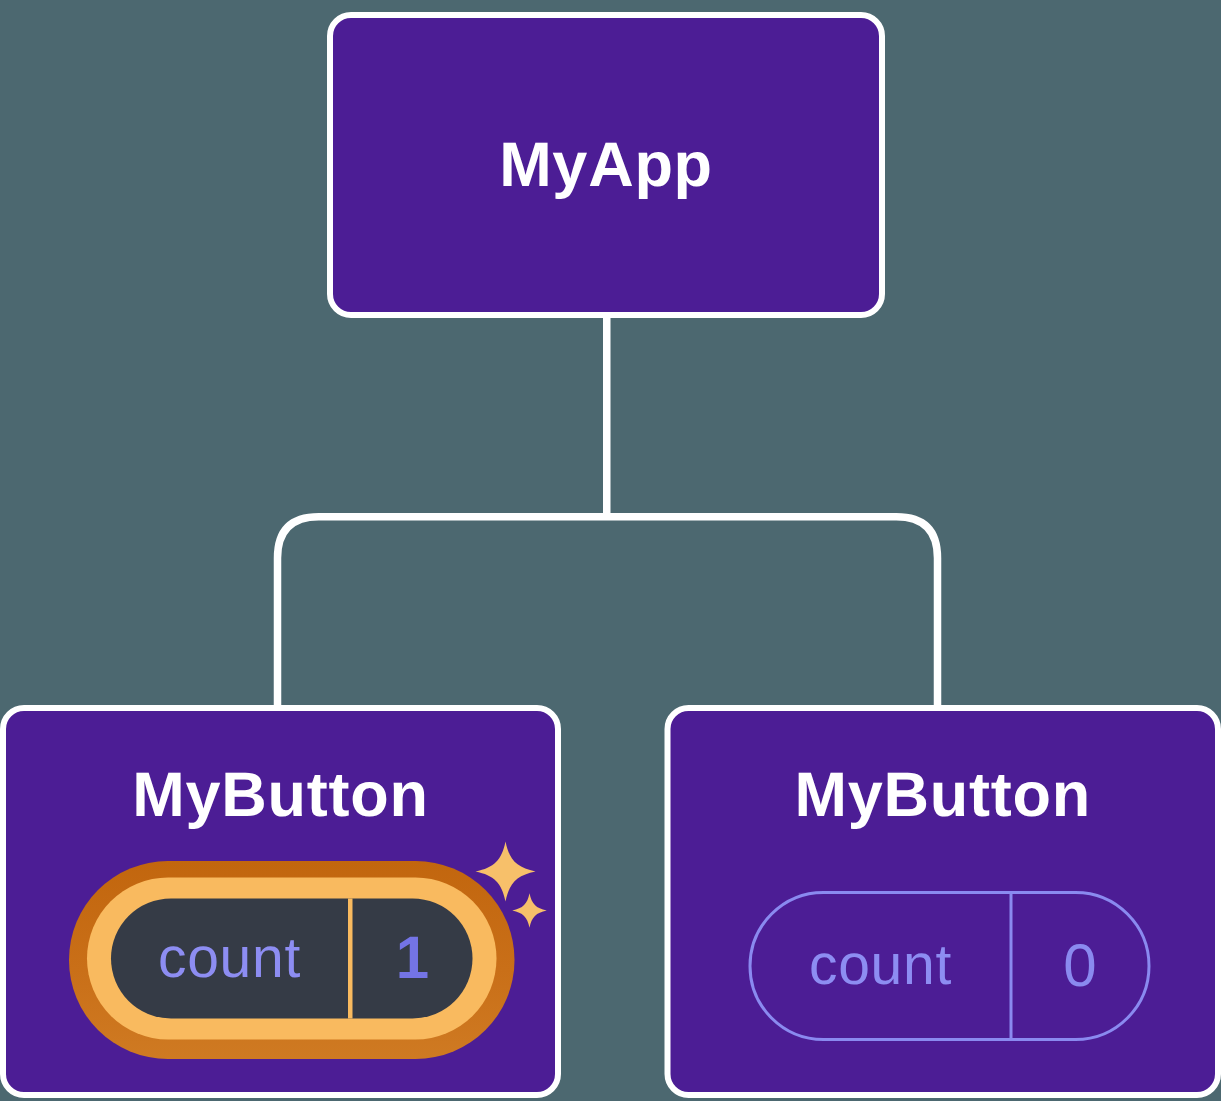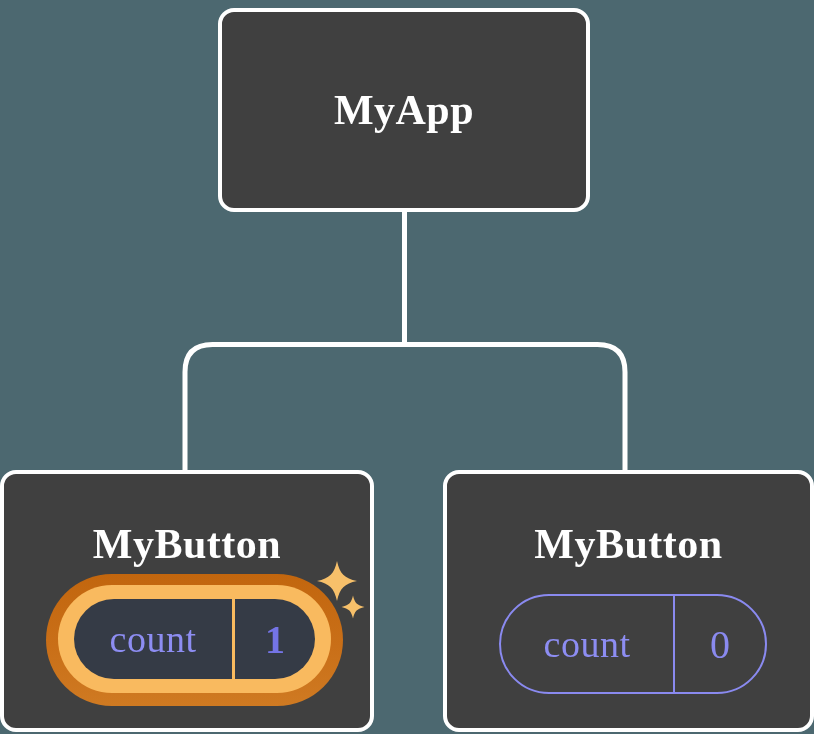--- a/index.html
+++ b/index.html
@@ -8,43 +8,42 @@
     background: #4c6870;
     position: relative;
     overflow: hidden;
     font-family: "Liberation Sans", sans-serif;
   }
   #connector-svg {
     position: absolute; left: 0; top: 0; z-index: 0;
   }
   .node {
     position: absolute;
-    background: #404040;
+    background: #4c1d95;
     border: 4px solid #ffffff;
     border-radius: 16px;
     box-sizing: border-box;
     z-index: 1;
-    font-family: Liberation Serif, serif;
   }
   .node-label {
     display: block;
     text-align: center;
     color: #ffffff;
     font-size: 42px;
     font-weight: 600;
     letter-spacing: 0.5px;
   }
   #root-node {
     left: 218px; top: 8px;
     width: 372px; height: 204px;
     display: flex; align-items: center; justify-content: center;
   }
   #child-node-left  { left: 0px;   top: 470px; width: 374px; height: 262px; }
   #child-node-right { left: 443px; top: 470px; width: 371px; height: 262px; }
-  .child-label { margin-top: 46px; }
+  .child-label { margin-top: 32px; }
 
   
   .pill-highlight-outer {
     position: absolute;
     left: 42px; top: 100px;
     border-radius: 999px;
     background: linear-gradient(180deg, #c2660e 0%, #c96f18 55%, #cf7a22 100%);
     padding: 11px 12px 13px 12px;
   }
   .pill-highlight-mid {

